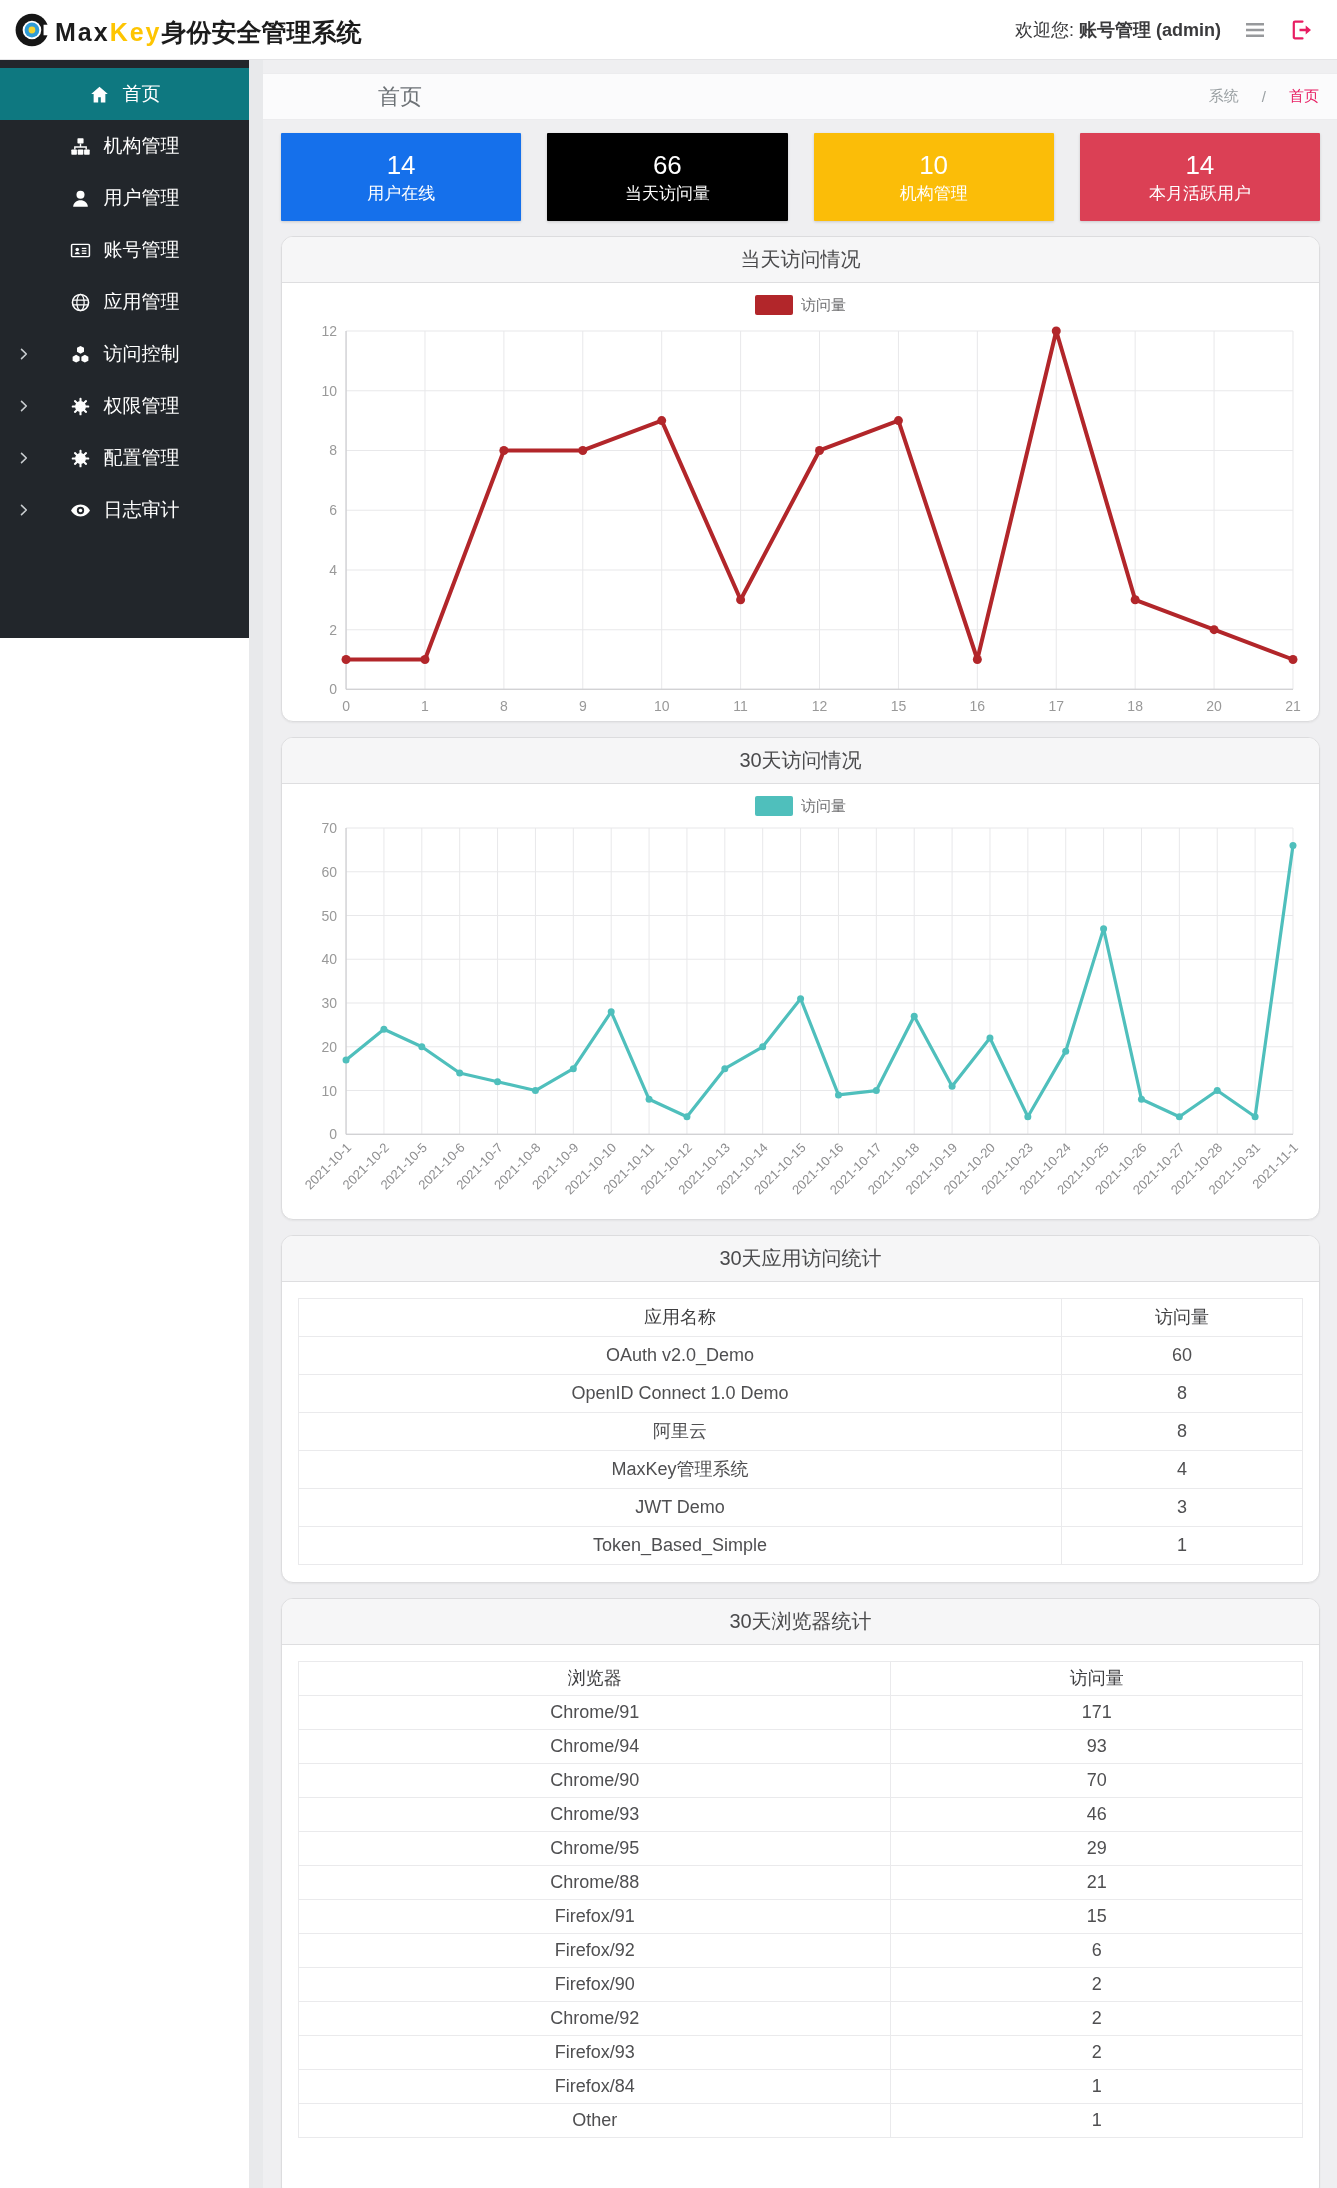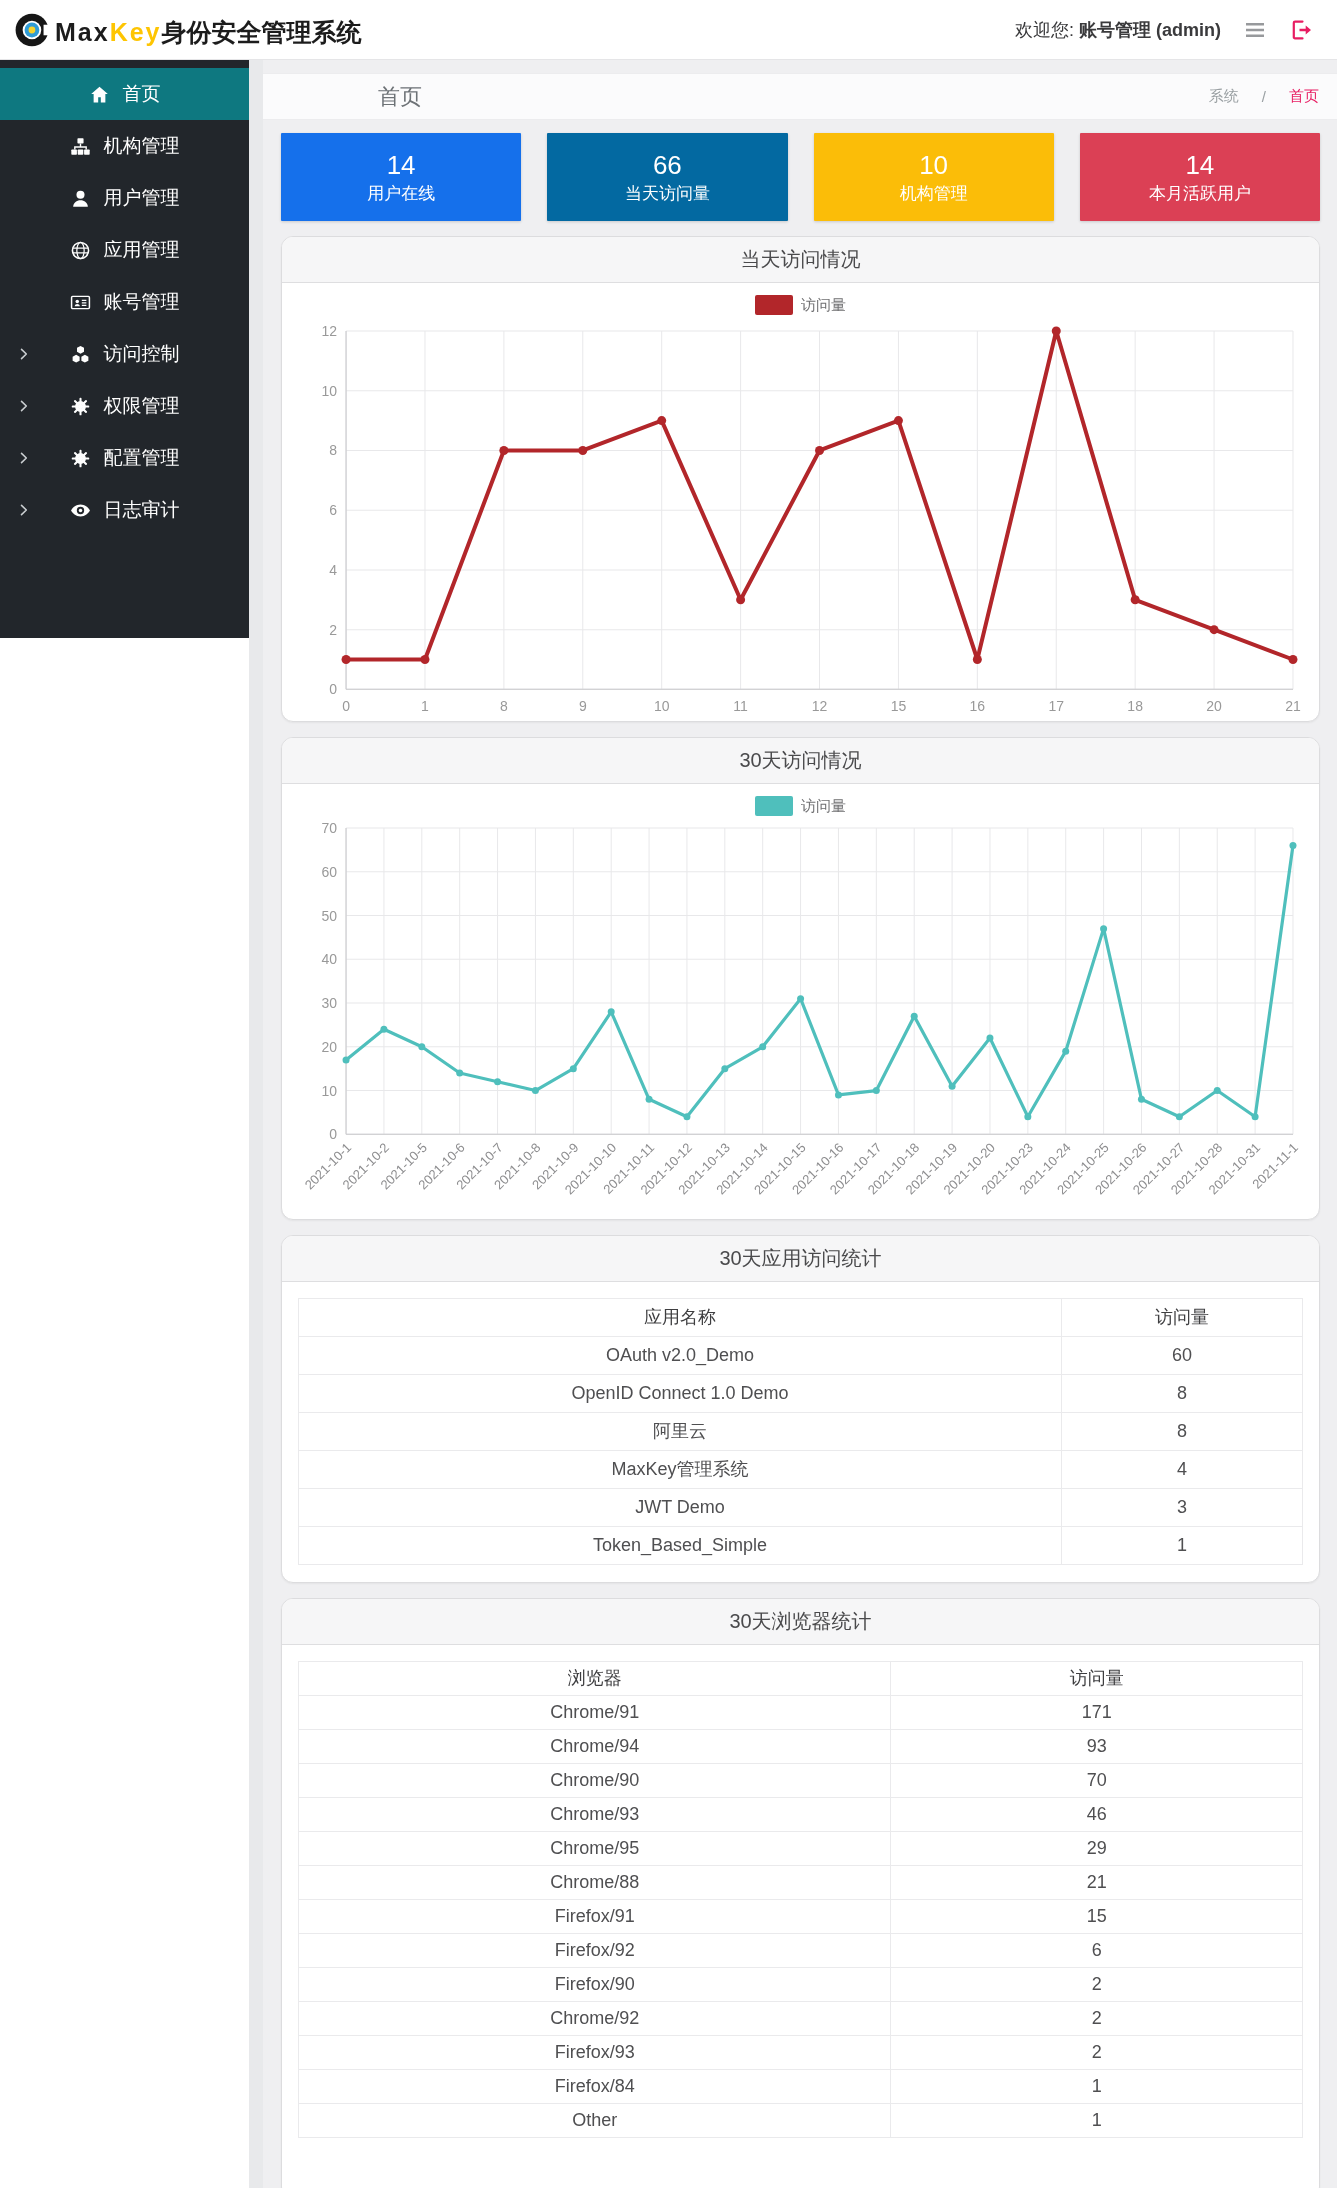--- a/index.html
+++ b/index.html
@@ -112,34 +112,34 @@
         </div>
         <div class="side-item">
           <svg class="mi" viewBox="0 0 24 24" fill="currentColor">
             <circle cx="12" cy="7.6" r="4.6"></circle>
             <path d="M3.6 21.5c.3-4.6 4-7.4 8.4-7.4s8.1 2.8 8.4 7.4z"></path>
           </svg>
           <span>用户管理</span>
         </div>
         <div class="side-item">
           <svg class="mi" viewBox="0 0 24 24" fill="currentColor">
-            <circle cx="12" cy="12" r="9.2" fill="none" stroke="currentColor" stroke-width="1.8"></circle>
-            <ellipse cx="12" cy="12" rx="4.2" ry="9.2" fill="none" stroke="currentColor" stroke-width="1.4"></ellipse>
-            <path d="M3.2 9.2h17.6M3.2 14.8h17.6" stroke="currentColor" stroke-width="1.4" fill="none"></path>
-          </svg>
-          <span>应用管理</span>
-        </div>
-        <div class="side-item">
-          <svg class="mi" viewBox="0 0 24 24" fill="currentColor">
             <rect x="1.8" y="5" width="20.4" height="14" rx="1.2" fill="none" stroke="currentColor" stroke-width="1.7"></rect>
             <circle cx="8.3" cy="10.8" r="2"></circle>
             <path d="M5.3 16.3c.35-1.7 1.6-2.6 3-2.6s2.65.9 3 2.6z"></path>
             <path d="M13.5 9.6h5.2M13.5 12.4h5.2M13.5 15.2h5.2" stroke="currentColor" stroke-width="1.5" fill="none"></path>
           </svg>
           <span>账号管理</span>
+        </div>
+        <div class="side-item">
+          <svg class="mi" viewBox="0 0 24 24" fill="currentColor">
+            <circle cx="12" cy="12" r="9.2" fill="none" stroke="currentColor" stroke-width="1.8"></circle>
+            <ellipse cx="12" cy="12" rx="4.2" ry="9.2" fill="none" stroke="currentColor" stroke-width="1.4"></ellipse>
+            <path d="M3.2 9.2h17.6M3.2 14.8h17.6" stroke="currentColor" stroke-width="1.4" fill="none"></path>
+          </svg>
+          <span>应用管理</span>
         </div>
         <div class="side-item">
           <span class="chev">
             <svg viewBox="0 0 24 24">
               <path d="M9.2 5.4 16 12l-6.8 6.6" fill="none" stroke="currentColor" stroke-width="2.2" stroke-linecap="round" stroke-linejoin="round"></path>
             </svg>
           </span>
           <svg class="mi" viewBox="0 0 24 24" fill="currentColor">
             <path d="M12 2.2 16 4.4v4.4l-4 2.2-4-2.2V4.4z"></path>
             <path d="M7 12.4l4 2.2V19l-4 2.2L3 19v-4.4z"></path>
@@ -200,21 +200,21 @@
         <span>/</span>
         <a class="cur">首页</a>
       </span>
     </div>
     <div class="content">
       <div class="cards" id="cards">
           <div class="stat-card" style="background:#1570eb">
             <span class="stat-value">14</span>
             <span class="stat-label">用户在线</span>
           </div>
-          <div class="stat-card" style="background:#0369a1">
+          <div class="stat-card" style="background:#000000">
             <span class="stat-value">66</span>
             <span class="stat-label">当天访问量</span>
           </div>
           <div class="stat-card" style="background:#fbbd08">
             <span class="stat-value">10</span>
             <span class="stat-label">机构管理</span>
           </div>
           <div class="stat-card" style="background:#db4055">
             <span class="stat-value">14</span>
             <span class="stat-label">本月活跃用户</span>

